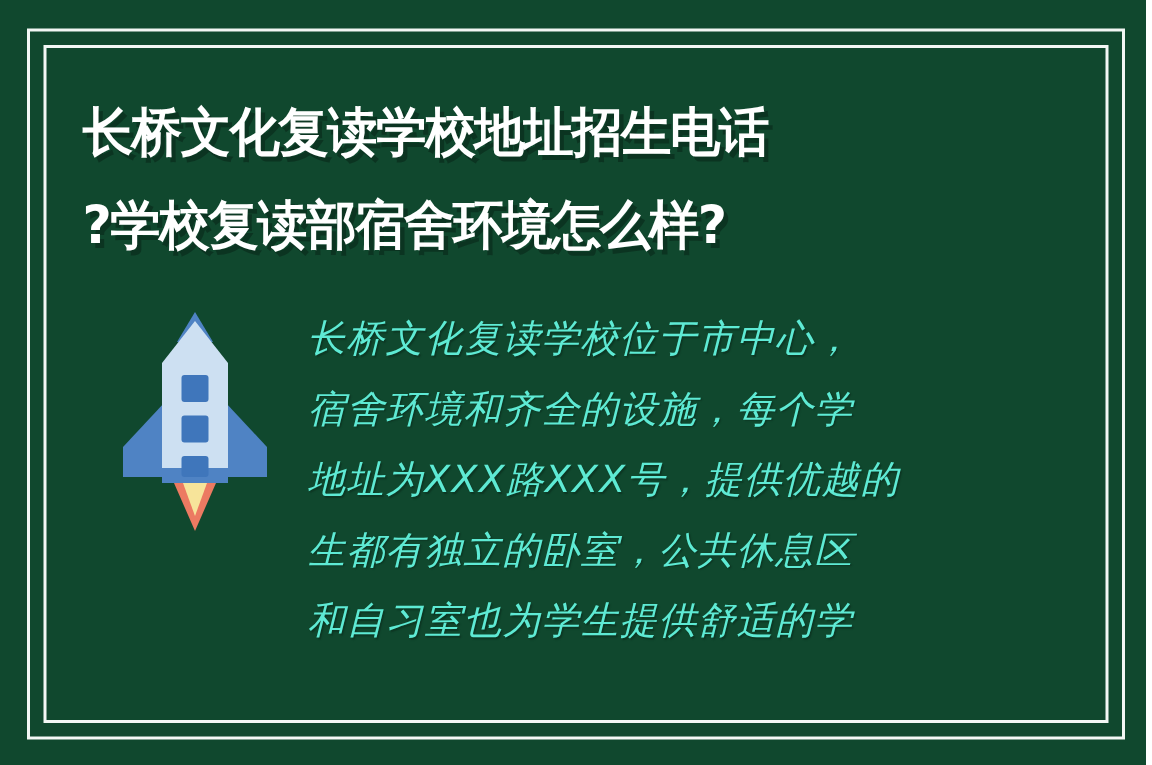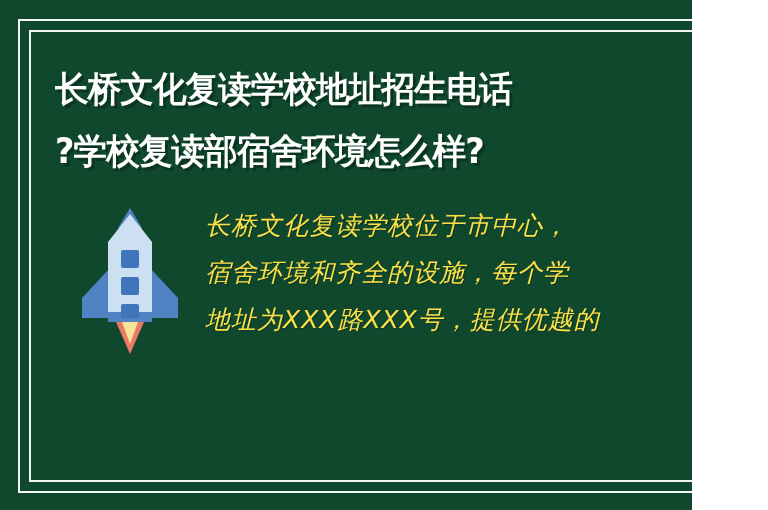--- a/index.html
+++ b/index.html
@@ -8,21 +8,21 @@
   }
   body {
     width: 768px;
     height: 510px;
     overflow: hidden;
     font-family: "Liberation Sans", sans-serif;
   }
 
   #poster {
     position: relative;
-    width: 692px;
+    width: 764px;
     height: 510px;
     background: #10482e;
     box-sizing: border-box;
     overflow: hidden;
   }
 
   
   .frame-outer {
     position: absolute;
     left: 18px;
@@ -77,21 +77,21 @@
   .rocket-wrap {
     width: 150px;
     flex: 0 0 150px;
     display: flex;
     justify-content: center;
     padding-top: 8px;
   }
 
   .body-copy {
     flex: 1 1 auto;
-    color: #fde047;
+    color: #5eead4;
     font-family: "DejaVu Sans", "Liberation Sans", sans-serif;
     font-size: 25px;
     line-height: 47px;
     letter-spacing: 1px;
     font-style: italic;
     text-shadow: 1px 1px 1px rgba(0, 0, 0, 0.25);
     padding-top: 4px;
   }
 </style>
 </head>
@@ -128,17 +128,19 @@
 
         <path d="M38 116 L66 116 L52 148 Z" fill="#ec7a62"></path>
         <path d="M44 116 L60 116 L52 138 Z" fill="#f7e49a"></path>
       </svg>
     </div>
 
     <div class="body-copy">
       <div>长桥文化复读学校位于市中心，</div>
       <div>宿舍环境和齐全的设施，每个学</div>
       <div>地址为XXX路XXX号，提供优越的</div>
+      <div>生都有独立的卧室，公共休息区</div>
+      <div>和自习室也为学生提供舒适的学</div>
     </div>
 
   </div>
 
 </div>
 
 </body></html>

